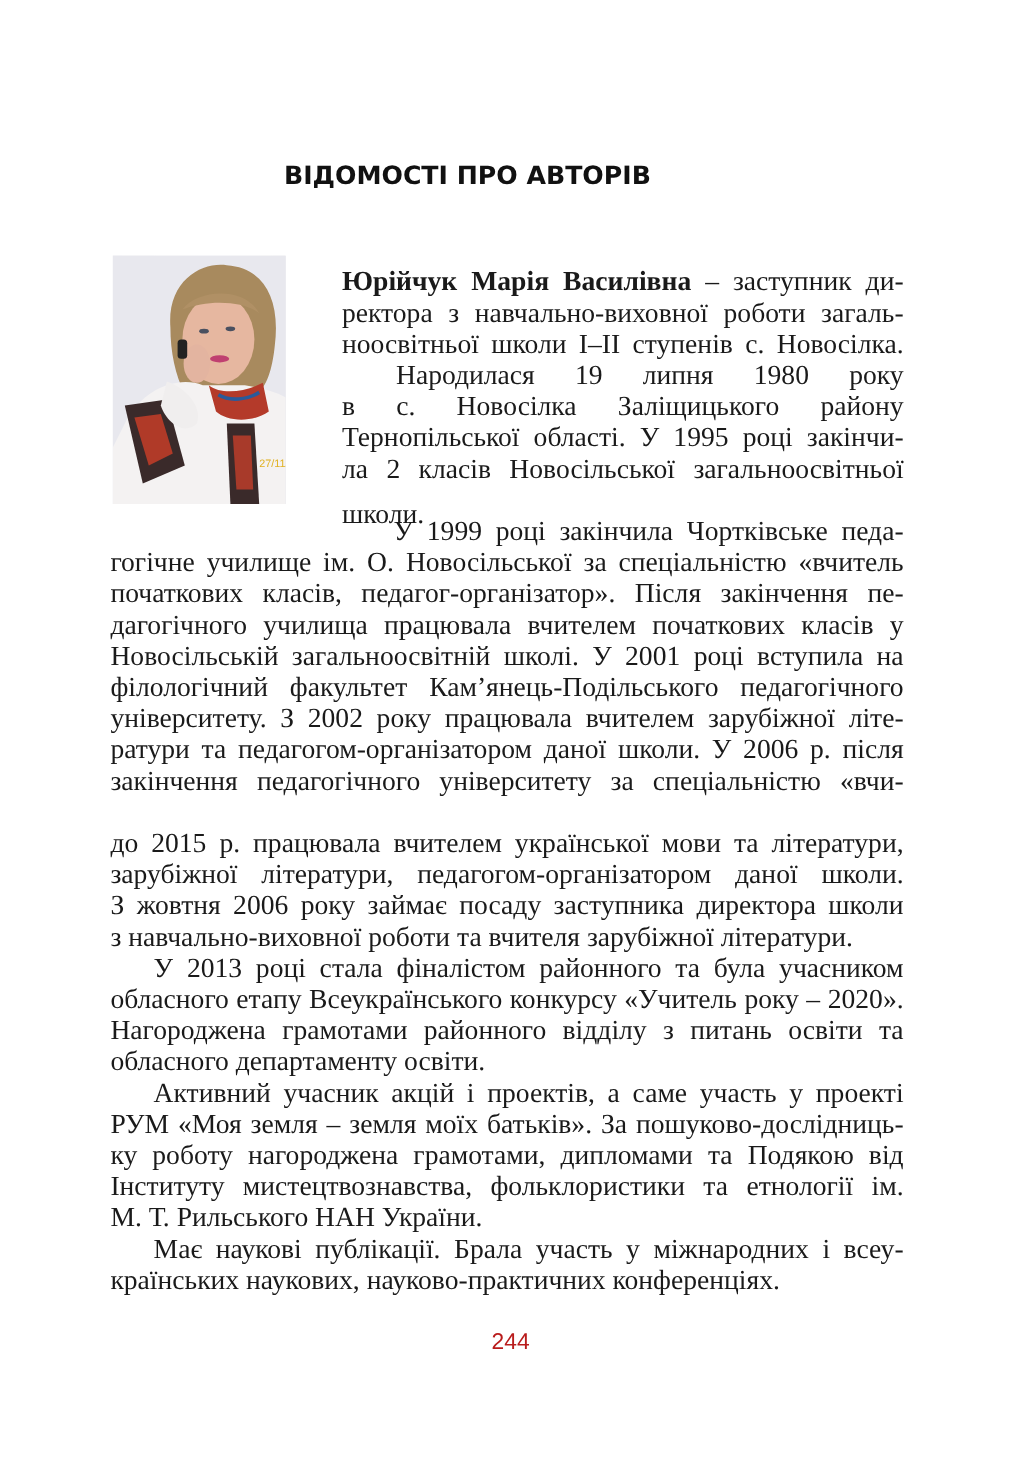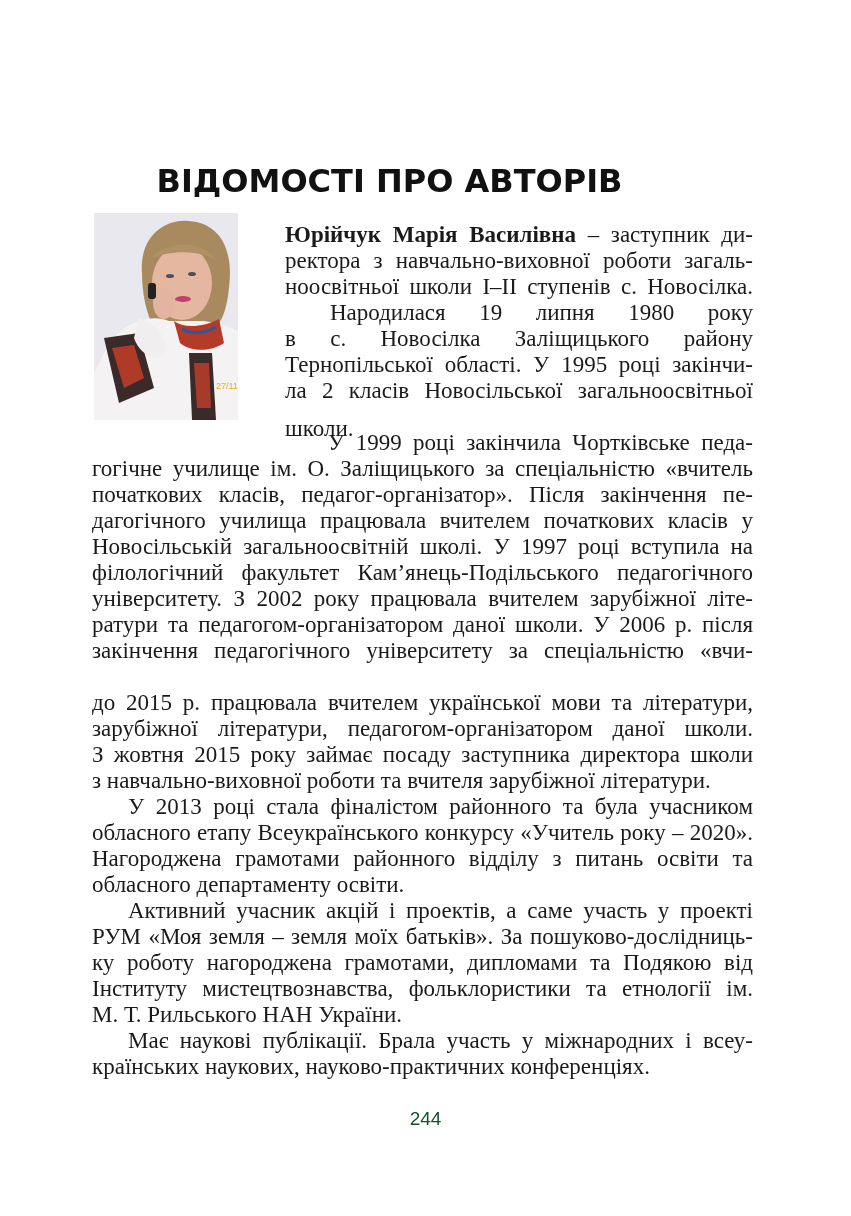--- a/index.html
+++ b/index.html
@@ -1,38 +1,38 @@
 <!DOCTYPE html>
 <html><head>
 <meta charset="utf-8">
 <style>
   html, body { margin: 0; padding: 0; background: #ffffff; }
   body { width: 851px; height: 1216px; position: relative; overflow: hidden; }
   .page { position: absolute; left: 0; top: 0; width: 851px; height: 1216px; background: #fff; }
   .title {
     position: absolute; left: 0; width: 779px; top: 134px; text-align: center;
-    font-family: "DejaVu Sans", sans-serif; font-weight: bold; font-size: 32px;
-    color: #111; letter-spacing: 0px; margin-top: 28px;
+    font-family: "DejaVu Sans", sans-serif; font-weight: bold; font-size: 21px;
+    color: #111; letter-spacing: 0px;
   }
   .photo {
     position: absolute; left: 94px; top: 213px; width: 144px; height: 207px;
     background: linear-gradient(90deg, #e4e4ea 0%, #ececf0 60%, #e6e6ea 100%);
     overflow: hidden;
   }
   .line {
     position: absolute; left: 92px; width: 661px; height: 26px;
     font-family: "Liberation Serif", serif; font-size: 23px; color: #1a1a1a;
     line-height: 26px; white-space: nowrap; text-align: justify; text-align-last: justify;
   }
   .line.r { left: 285px; width: 468px; }
   .line.last { text-align-last: left; }
   .line b { font-weight: bold; }
   .pagenum {
     position: absolute; left: 0; width: 851px; top: 1108px; text-align: center;
-    font-family: "Liberation Sans", sans-serif; font-size: 19px; color: #14532d;
+    font-family: "Liberation Sans", sans-serif; font-size: 19px; color: #b91c1c;
   }
 </style>
 </head>
 <body>
 
 <div class="page">
 
   <div class="title">ВІДОМОСТІ ПРО АВТОРІВ</div>
 
   <div class="photo">
@@ -73,31 +73,31 @@
   <div class="line r" style="top:222px;"><b>Юрійчук Марія Василівна</b><span> – заступник ди-</span></div>
   <div class="line r" style="top:248px;">ректора з навчально-виховної роботи загаль-</div>
   <div class="line r" style="top:274px;">ноосвітньої школи І–ІІ ступенів с. Новосілка.</div>
   <div class="line r" style="top:300px; left:330px; width:423px;">Народилася 19 липня 1980 року</div>
   <div class="line r" style="top:326px;">в с. Новосілка Заліщицького району</div>
   <div class="line r" style="top:352px;">Тернопільської області. У 1995 році закінчи-</div>
   <div class="line r" style="top:378px;">ла 2 класів Новосільської загальноосвітньої</div>
   <div class="line r last" style="top:404px;margin-top:12px;">школи.</div>
 
   <div class="line" style="top:430px; left:328px; width:425px;">У 1999 році закінчила Чортківське педа-</div>
-  <div class="line" style="top:456px;">гогічне училище ім. О. Заліщицького за спеціальністю «вчитель</div>
+  <div class="line" style="top:456px;">гогічне училище ім. О. Новосільської за спеціальністю «вчитель</div>
   <div class="line" style="top:482px;">початкових класів, педагог-організатор». Після закінчення пе-</div>
   <div class="line" style="top:508px;">дагогічного училища працювала вчителем початкових класів у</div>
-  <div class="line" style="top:534px;">Новосільській загальноосвітній школі. У 1997 році вступила на</div>
+  <div class="line" style="top:534px;">Новосільській загальноосвітній школі. У 2001 році вступила на</div>
   <div class="line" style="top:560px;">філологічний факультет Кам’янець-Подільського педагогічного</div>
   <div class="line" style="top:586px;">університету. З 2002 року працювала вчителем зарубіжної літе-</div>
   <div class="line" style="top:612px;">ратури та педагогом-організатором даної школи. У 2006 р. після</div>
   <div class="line" style="top:638px;">закінчення педагогічного університету за спеціальністю «вчи-</div>
   <div class="line" style="top:690px;">до 2015 р. працювала вчителем української мови та літератури,</div>
   <div class="line" style="top:716px;">зарубіжної літератури, педагогом-організатором даної школи.</div>
-  <div class="line" style="top:742px;">З жовтня 2015 року займає посаду заступника директора школи</div>
+  <div class="line" style="top:742px;">З жовтня 2006 року займає посаду заступника директора школи</div>
   <div class="line last" style="top:768px;">з навчально-виховної роботи та вчителя зарубіжної літератури.</div>
 
   <div class="line" style="top:794px; left:128px; width:625px;">У 2013 році стала фіналістом районного та була учасником</div>
   <div class="line" style="top:820px;">обласного етапу Всеукраїнського конкурсу «Учитель року – 2020».</div>
   <div class="line" style="top:846px;">Нагороджена грамотами районного відділу з питань освіти та</div>
   <div class="line last" style="top:872px;">обласного департаменту освіти.</div>
 
   <div class="line" style="top:898px; left:128px; width:625px;">Активний учасник акцій і проектів, а саме участь у проекті</div>
   <div class="line" style="top:924px;">РУМ «Моя земля – земля моїх батьків». За пошуково-дослідниць-</div>
   <div class="line" style="top:950px;">ку роботу нагороджена грамотами, дипломами та Подякою від</div>

